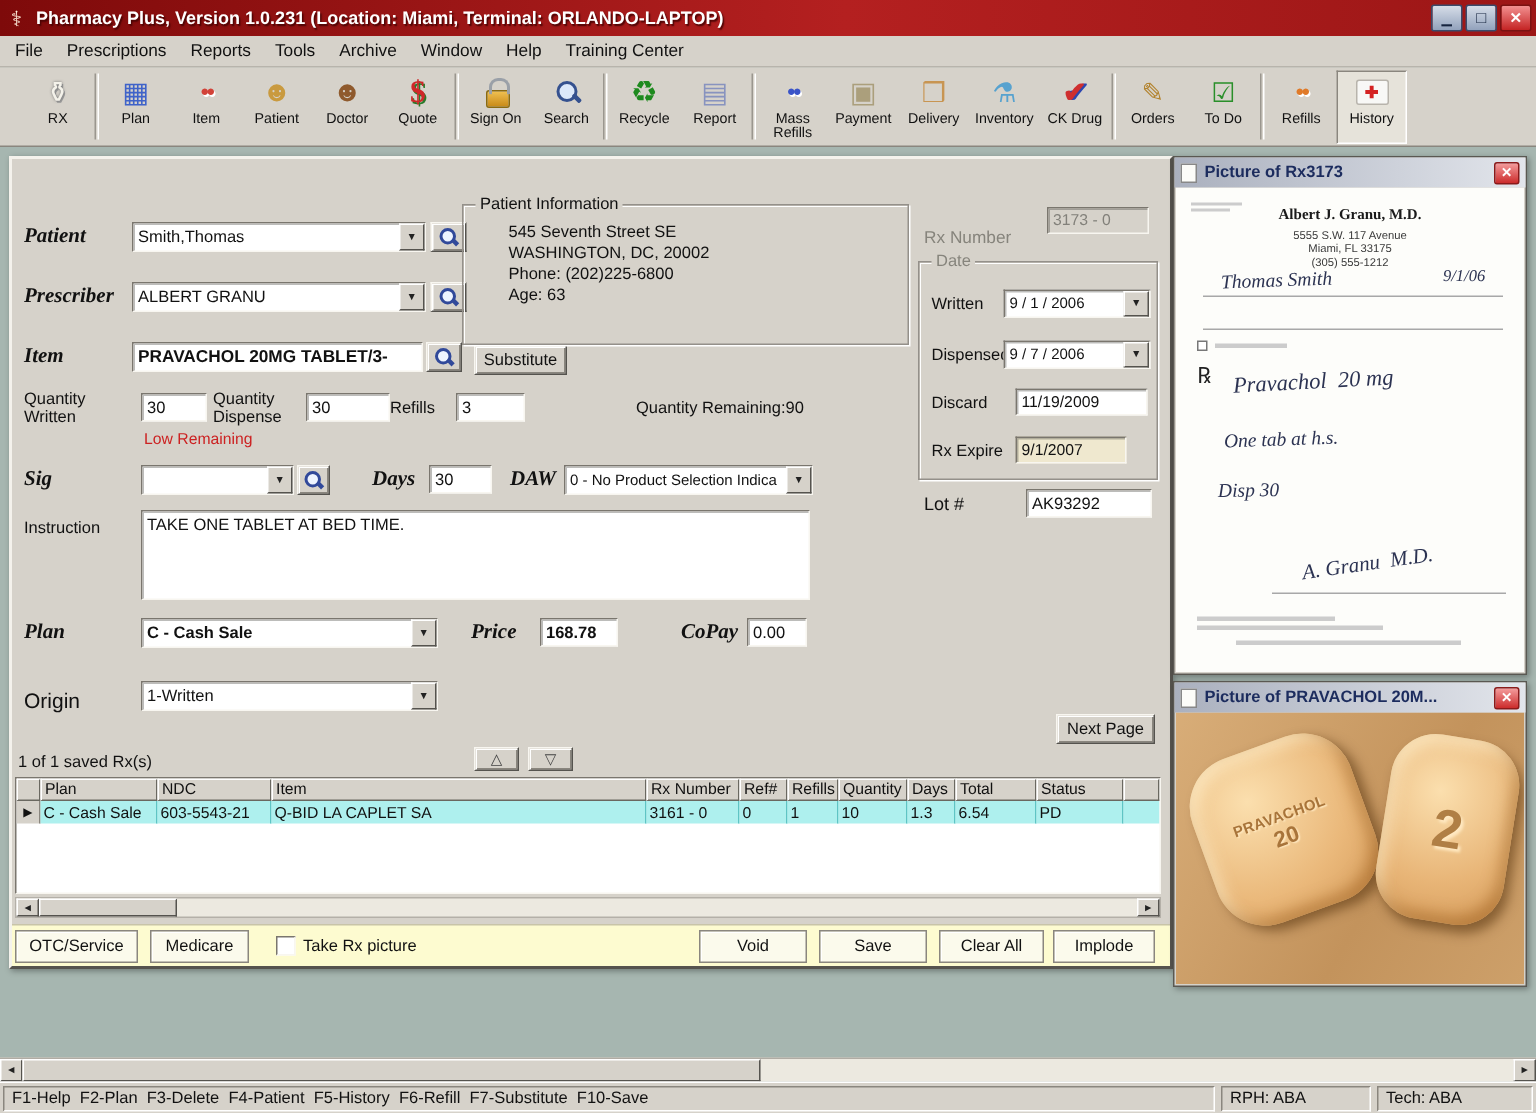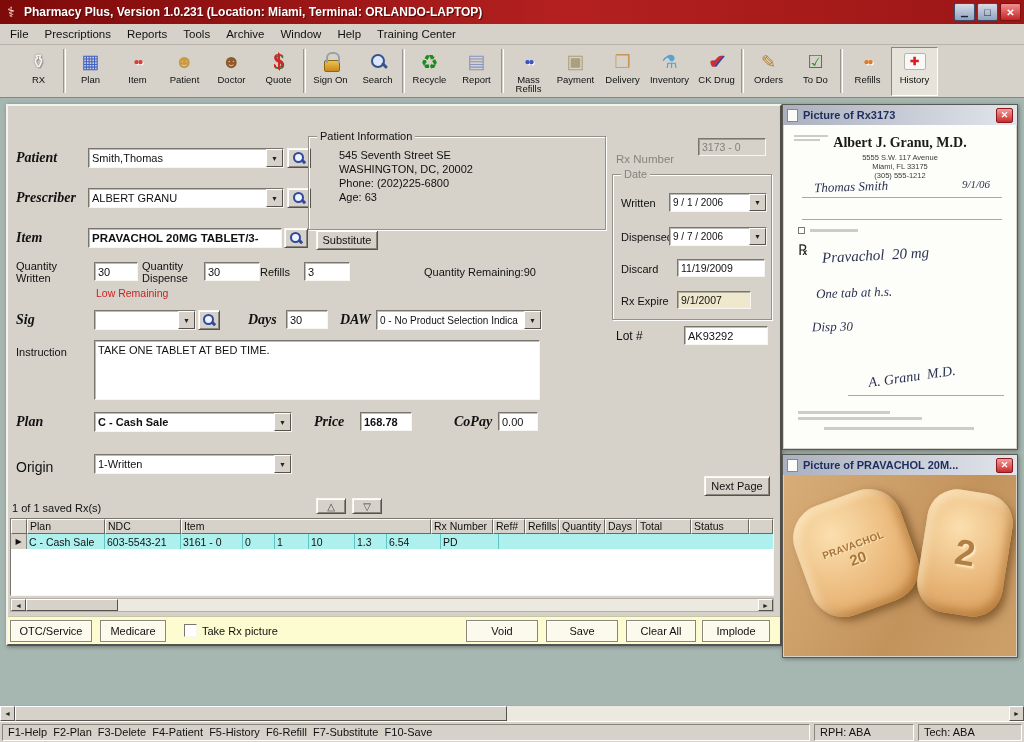--- a/index.html
+++ b/index.html
@@ -145,21 +145,21 @@
 
   
   .panel { position:absolute; background:#d6d2ca; border:1px solid #5a5852; box-shadow:1px 1px 4px rgba(0,0,0,.35); }
   .panel-title { height:20px; background:linear-gradient(90deg,#aab0be,#e2e5eb); display:flex; align-items:center;
     gap:5px; padding:0 4px; font-size:11px; font-weight:bold; color:#1c2c5e; }
   .panel-body { position:absolute; top:20px; left:1px; right:1px; bottom:1px; overflow:hidden; }
 
   
   .scrip { position:relative; width:100%; height:100%; background:#fdfdfa; }
   .sc-center { position:absolute; width:100%; text-align:center; }
-  .sc-name { font-family:"Liberation Serif",serif; font-weight:bold; font-size:14px; color:#1a1a1a; }
+  .sc-name { font-family:"Liberation Serif",serif; font-weight:bold; font-size:10px; color:#1a1a1a; }
   .sc-addr { font-size:7.5px; color:#3a3a3a; }
   .rule { position:absolute; height:1px; background:#a8a8a8; }
   .hand { position:absolute; font-family:"Liberation Serif",serif; font-style:italic; color:#2c3352; white-space:pre; }
   .fineprint { position:absolute; background:#cccccc; }
   .sc-check { position:absolute; width:7px; height:7px; border:1px solid #777; background:#fff; }
   .sc-rx { position:absolute; font-family:"Liberation Serif",serif; font-size:15px; color:#222; }
 
   
   .pillbg { position:relative; width:100%; height:100%;
     background:linear-gradient(120deg,#d8ad78,#c3935c 60%,#cda06a); }
@@ -431,20 +431,21 @@
             <div class="g-h" style="width:46px">Quantity</div>
             <div class="g-h" style="width:32px">Days</div>
             <div class="g-h" style="width:54px">Total</div>
             <div class="g-h" style="width:58px">Status</div>
             <div class="g-h" style="flex:1"></div>
           </div>
           <div class="g-row">
             <div class="g-c g-sel" style="width:16px"></div>
             <div class="g-c" style="width:78px">C - Cash Sale</div>
             <div class="g-c" style="width:76px">603-5543-21</div>
+            <div class="g-c" style="width:250px">Q-BID LA CAPLET SA</div>
             <div class="g-c" style="width:62px">3161 - 0</div>
             <div class="g-c" style="width:32px">0</div>
             <div class="g-c" style="width:34px">1</div>
             <div class="g-c" style="width:46px">10</div>
             <div class="g-c" style="width:32px">1.3</div>
             <div class="g-c" style="width:54px">6.54</div>
             <div class="g-c" style="width:58px">PD</div>
             <div class="g-c" style="flex:1;border-right:none"></div>
           </div>
         </div>

